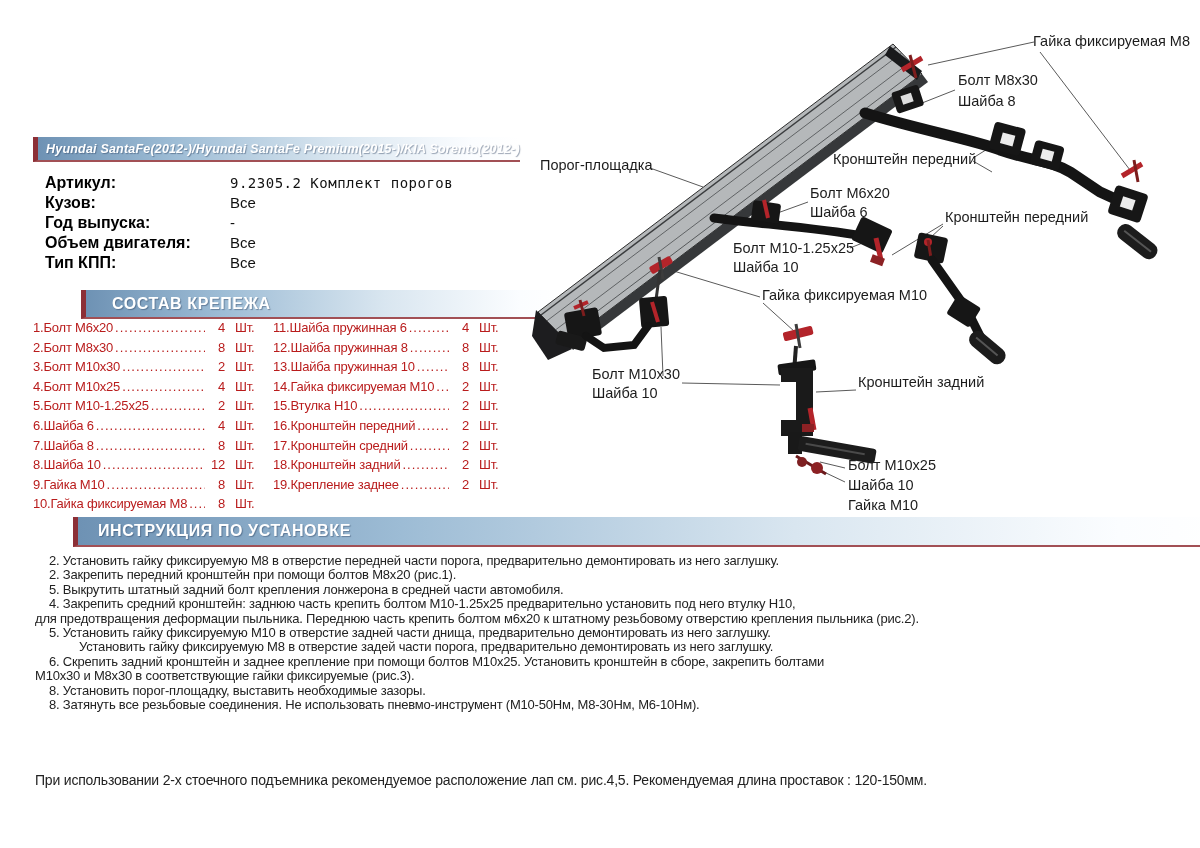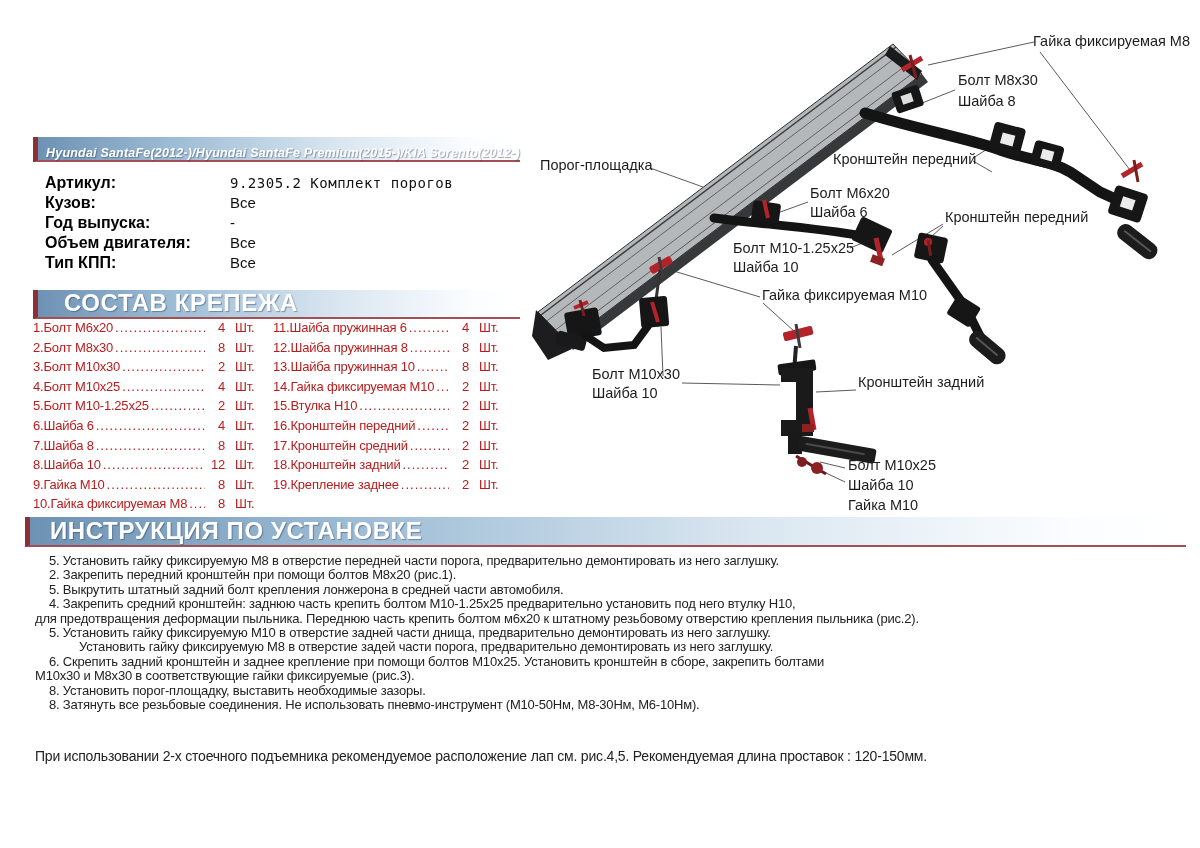--- a/index.html
+++ b/index.html
@@ -3,25 +3,25 @@
 <meta charset="utf-8">
 <style>
   html,body{margin:0;padding:0;background:#fff;}
   .sheet{position:relative;width:1200px;height:848px;overflow:hidden;
          font-family:"Liberation Sans",sans-serif;color:#1f1f1f;}
 
   
   .bar{position:absolute;box-sizing:border-box;
        background:linear-gradient(90deg,#6e92b4 0%,#9dbcd5 28%,#d9e6f0 62%,#fbfdff 90%,#ffffff 100%);
        border-left:5px solid #8c2f36;border-bottom:2px solid #a25055;
-       display:flex;align-items:flex-end;color:#fff;font-weight:bold;
+       display:flex;align-items:center;color:#fff;font-weight:bold;
        text-shadow:1px 1px 1px rgba(40,60,90,.45);}
   .bar-vehicle{left:33px;top:137px;width:487px;height:25px;font-size:12.5px;
                font-style:italic;padding-left:8px;letter-spacing:.2px;}
-  .bar-section{font-size:24px;letter-spacing:.6px;}
+  .bar-section{font-size:16px;letter-spacing:.6px;margin-left:48px;}
   .bar-fasteners{left:33px;top:290px;width:487px;height:29px;padding-left:26px;}
   .bar-install{left:25px;top:517px;width:1161px;height:30px;padding-left:20px;}
 
   
   .info{position:absolute;left:45px;top:173px;width:470px;font-size:16px;line-height:20px;}
   .info-row{display:flex;}
   .info-label{font-weight:bold;width:185px;flex:none;color:#000;}
   .info-value{color:#111;font-size:15px;}
   .info-value.mono{font-family:"DejaVu Sans Mono",monospace;font-size:14px;letter-spacing:.5px;}
 
@@ -34,21 +34,21 @@
   .f-dots{flex:1;overflow:hidden;margin:0 2px;letter-spacing:1px;}
   .f-qty{flex:none;width:18px;text-align:right;}
   .f-unit{flex:none;width:26px;padding-left:10px;}
 
   
   .instr{position:absolute;left:35px;top:554px;width:1150px;font-size:13px;
          line-height:14.4px;letter-spacing:-.2px;color:#222;}
   .iline{height:14.4px;white-space:nowrap;}
   .ind1{padding-left:14px;}
   .ind2{padding-left:44px;}
-  .footnote{position:absolute;left:35px;top:748px;width:1150px;font-size:14px;
+  .footnote{position:absolute;left:35px;top:772px;width:1150px;font-size:14px;
             letter-spacing:-.2px;color:#222;}
 
   
   .diagram{position:absolute;left:530px;top:8px;width:660px;height:505px;}
   .diagram text{font-family:"Liberation Sans",sans-serif;font-size:14.5px;fill:#1c1c1c;}
   .leader{stroke:#5a5a5a;stroke-width:1;fill:none;}
 </style>
 </head>
 <body>
 
@@ -200,21 +200,21 @@
         <span class="f-dots">................................................................................</span>
         <span class="f-qty">2</span>
         <span class="f-unit">Шт.</span>
       </div>
     </div>
 
   <div class="bar bar-section bar-install">
     <span>ИНСТРУКЦИЯ ПО УСТАНОВКЕ</span>
   </div>
   <div class="instr" id="instr-lines">
-      <div class="iline ind1">5. Установить гайку фиксируемую М8 в отверстие передней части порога, предварительно демонтировать  из него заглушку.</div>
+      <div class="iline ind1">2. Установить гайку фиксируемую М8 в отверстие передней части порога, предварительно демонтировать  из него заглушку.</div>
       <div class="iline ind1">2. Закрепить передний кронштейн при помощи болтов М8х20 (рис.1).</div>
       <div class="iline ind1">5. Выкрутить штатный задний болт крепления лонжерона в средней части автомобиля.</div>
       <div class="iline ind1">4. Закрепить средний кронштейн: заднюю часть крепить болтом М10-1.25х25 предварительно установить под него втулку Н10,</div>
       <div class="iline ind0">для предотвращения деформации пыльника. Переднюю часть крепить болтом м6х20 к штатному резьбовому отверстию крепления пыльника (рис.2).</div>
       <div class="iline ind1">5. Установить гайку фиксируемую М10 в отверстие задней части днища, предварительно демонтировать из него заглушку.</div>
       <div class="iline ind2">Установить гайку фиксируемую М8 в отверстие задей части порога, предварительно демонтировать из него заглушку.</div>
       <div class="iline ind1">6. Скрепить задний кронштейн и заднее крепление при помощи болтов М10х25. Установить кронштейн в сборе, закрепить болтами</div>
       <div class="iline ind0">М10х30 и М8х30 в соответствующие гайки фиксируемые (рис.3).</div>
       <div class="iline ind1">8. Установить порог-площадку, выставить необходимые зазоры.</div>
       <div class="iline ind1">8. Затянуть все резьбовые соединения. Не использовать пневмо-инструмент (М10-50Нм, М8-30Нм, М6-10Нм).</div>

